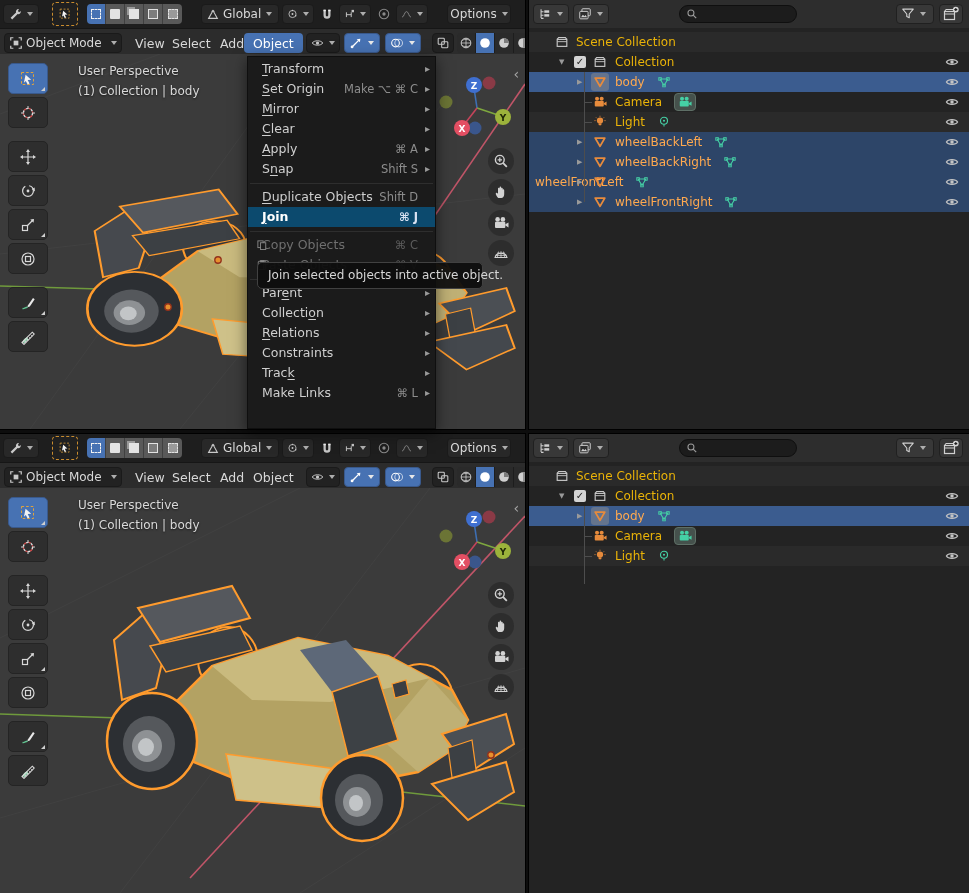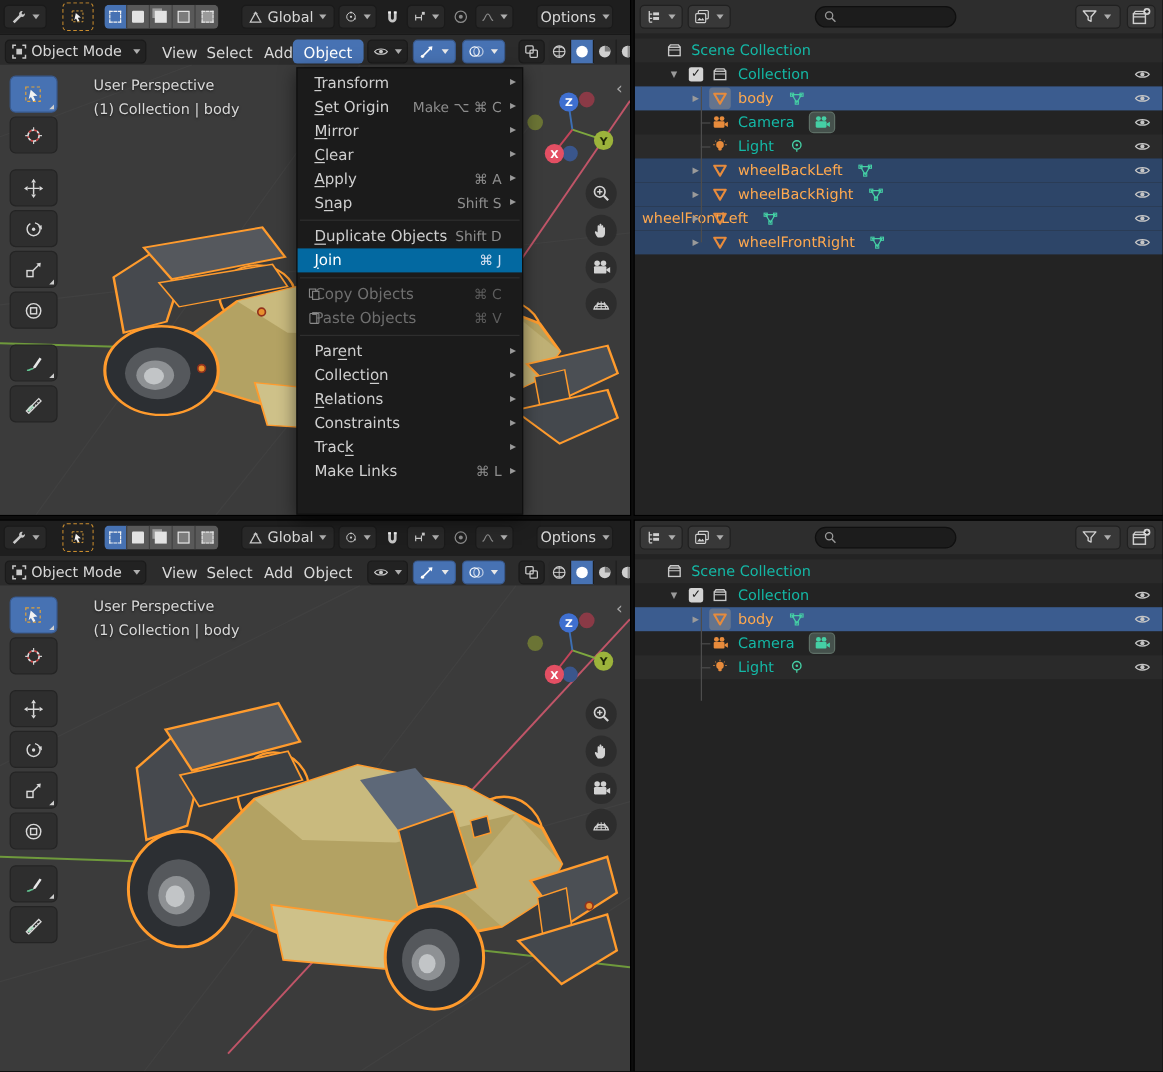--- a/index.html
+++ b/index.html
@@ -38,37 +38,37 @@
   .tbtn{width:40px;height:31px;background:#2e2e2e;border:1px solid #242424;border-radius:5px;display:flex;align-items:center;justify-content:center;position:relative;color:#d8d8d8;}
   .tbtn.on{background:#4772b3;border-color:#39598c;}
   .tbtn.hasmenu:after{content:"";position:absolute;right:2px;bottom:2px;border-left:4px solid transparent;border-bottom:4px solid #cfcfcf;}
   .tgap{height:7px;}
   .scene{position:absolute;left:0;top:0;}
   
   .menu-panel{position:absolute;left:247px;top:56px;width:189px;height:373px;background:#1b1b1b;border:1px solid #0f0f0f;box-shadow:0 4px 14px rgba(0,0,0,.55);z-index:40;padding-top:2px;}
   .m-item{position:relative;height:20px;line-height:20px;color:#cfcfcf;font-size:12.5px;padding-left:14px;}
   .m-item .m-short{position:absolute;right:17px;color:#8d8d8d;font-size:11.5px;}
   .m-item .m-sub{position:absolute;right:5px;color:#9a9a9a;font-size:10px;}
-  .m-item.active{background:#0369a1;color:#fff;}
+  .m-item.active{background:#0c4a6e;color:#fff;font-weight:bold;}
   .m-item.active .m-short{color:#d9e2f2;}
   .m-item.dim{color:#6f6f6f;}
   .m-item.dim .m-short{color:#5c5c5c;}
   .m-item .m-ic{position:absolute;left:8px;top:4px;color:#8a8a8a;}
   .m-sep{height:8px;position:relative;}
   .m-sep:after{content:"";position:absolute;left:2px;right:2px;top:4px;border-top:1px solid #2e2e2e;}
   u{text-decoration:underline;text-underline-offset:2px;}
   .tooltip{position:absolute;left:257px;top:262px;width:226px;height:27px;background:rgba(14,14,14,.95);border:1px solid #414141;border-radius:5px;z-index:50;color:#d5d5d5;font-size:12px;line-height:25px;padding-left:10px;white-space:nowrap;}
   
   .orow{position:absolute;left:0;top:0;right:0;height:28px;background:#2d2d2d;}
   .tree{position:absolute;left:0;top:28px;right:0;bottom:0;background:#232323;padding-top:4px;}
   .onode{position:relative;height:20px;display:flex;align-items:center;color:#cfcfcf;}
   .onode:nth-child(odd){background:#2a2a2a;}
   .onode.sel{background:#2d4568 !important;}
   .onode.selact{background:#3b5c8f !important;}
-  .nm{font-size:12px;margin-left:6px;color:#14b8a6;}
+  .nm{font-size:12px;margin-left:6px;color:#eab308;}
   .nm.orange{color:#ffa94f;}
   .arrow{position:absolute;color:#9a9a9a;font-size:7px;}
   .objic{position:absolute;width:18px;height:18px;top:1px;display:flex;align-items:center;justify-content:center;}
   .objic.activebox{background:#64748e;border-radius:3px;}
   .dataic{margin-left:12px;display:flex;align-items:center;}
   .databox{background:#45514c;border:1px solid #5e6f66;border-radius:4px;padding:1px 3px;display:flex;align-items:center;}
   .eye{position:absolute;right:10px;top:3px;width:15px;height:14px;color:#c5c5c5;background:transparent;border:none;padding:0;}
   .cb{position:absolute;width:12px;height:12px;background:#d4d4d4;border-radius:2px;color:#1d1d1d;font-size:10px;line-height:12px;text-align:center;top:4px;}
   .vline{position:absolute;width:1px;background:#4d4d4d;left:55px;}
   .hstub{position:absolute;height:1px;width:8px;background:#4d4d4d;left:55px;}
@@ -1015,14 +1015,15 @@
         </svg><span class="m-label">Paste Objects</span><span class="m-short">⌘ V</span></div>
     <div class="m-sep"></div>
     <div class="m-item"><span class="m-label">Par<u>e</u>nt</span><span class="m-sub">▸</span></div>
     <div class="m-item"><span class="m-label">Collecti<u>o</u>n</span><span class="m-sub">▸</span></div>
     <div class="m-item"><span class="m-label"><u>R</u>elations</span><span class="m-sub">▸</span></div>
     <div class="m-item"><span class="m-label">Constraints</span><span class="m-sub">▸</span></div>
     <div class="m-item"><span class="m-label">Trac<u>k</u></span><span class="m-sub">▸</span></div>
     <div class="m-item"><span class="m-label">Make Links</span><span class="m-short">⌘ L</span><span class="m-sub">▸</span></div>
   </div>
 
+  <div class="tooltip">Join selected objects into active object.</div>
 
 </div>
 
 </body></html>

